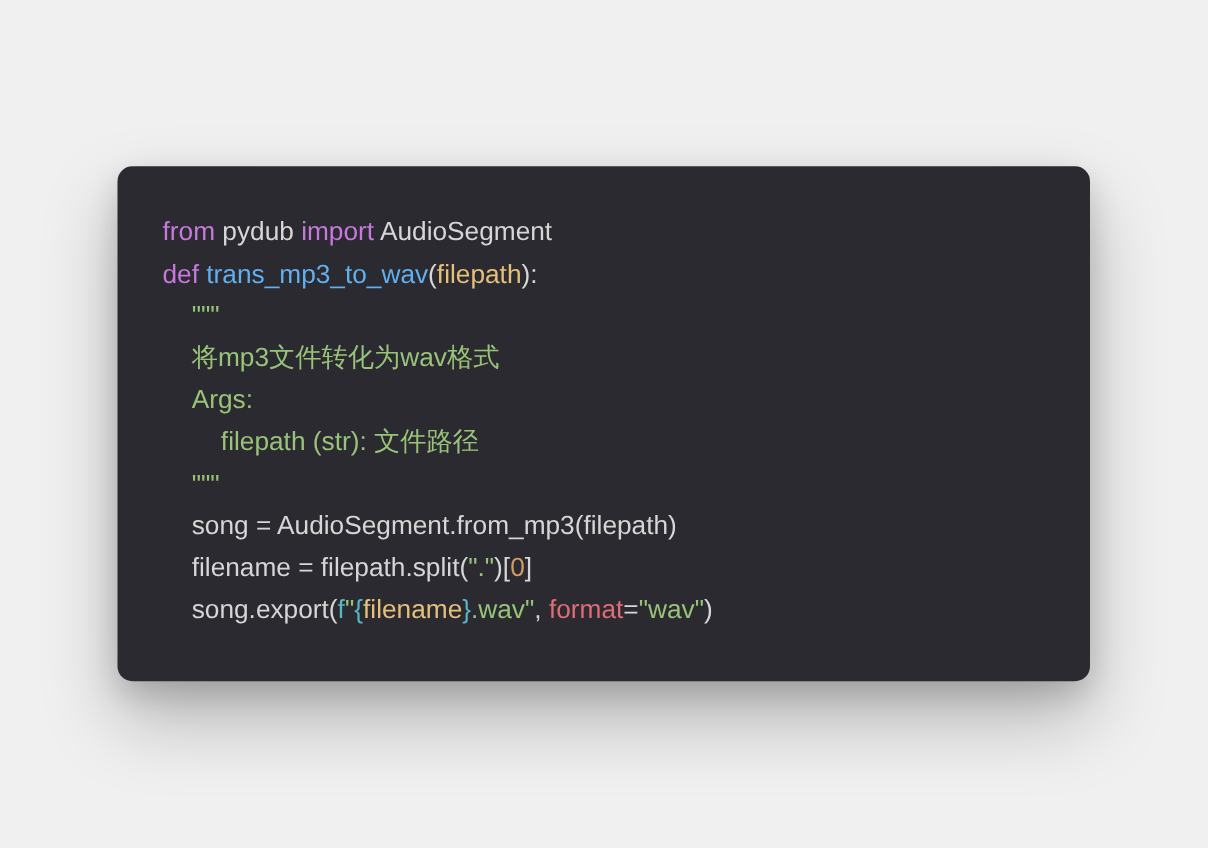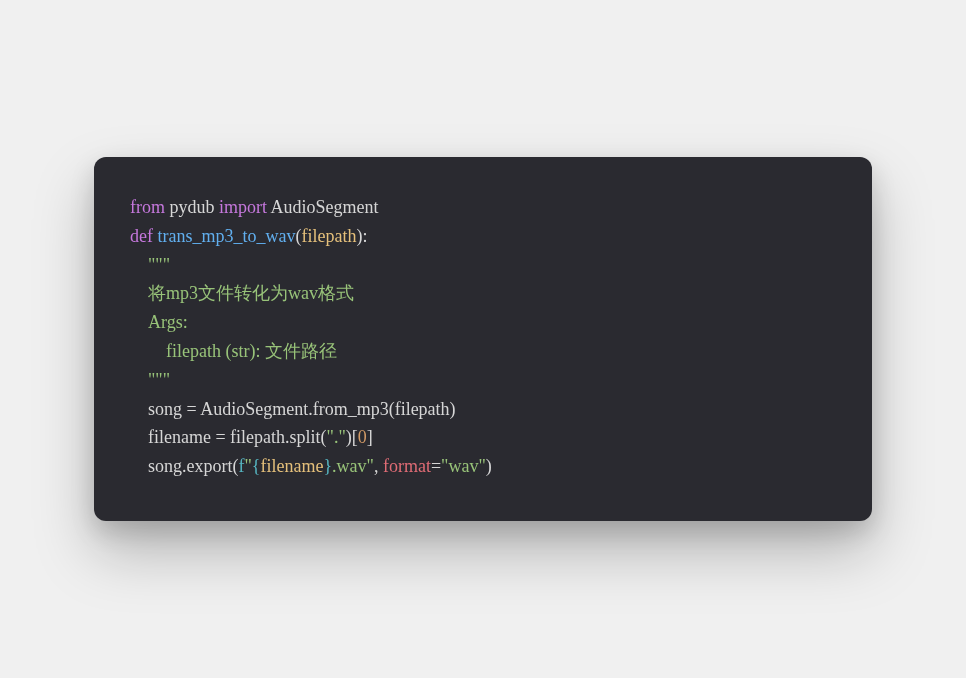--- a/index.html
+++ b/index.html
@@ -13,22 +13,22 @@
     font-family: ui-monospace, "SF Mono", Menlo, Consolas, monospace;
   }
   .card {
     width: 778px;
     background: #2a2a30;
     border-radius: 12px;
     padding: 36px 36px 40px 36px;
     box-shadow: 0 30px 60px rgba(0,0,0,0.25), 0 10px 25px rgba(0,0,0,0.15);
   }
   pre {
-    font-family: Liberation Serif, serif;
-    font-size: 18px;
+    font-family: Liberation Sans, sans-serif;
+    font-size: 21px;
     line-height: 1.6;
     white-space: pre;
     color: #d6d6d6;
   }
   .tok-kw   { color: #c678dd; }  
   .tok-mod  { color: #d6d6d6; }  
   .tok-func { color: #61afef; }  
   .tok-param{ color: #e5c07b; }  
   .tok-punc { color: #d6d6d6; }
   .tok-str  { color: #98c379; }  

